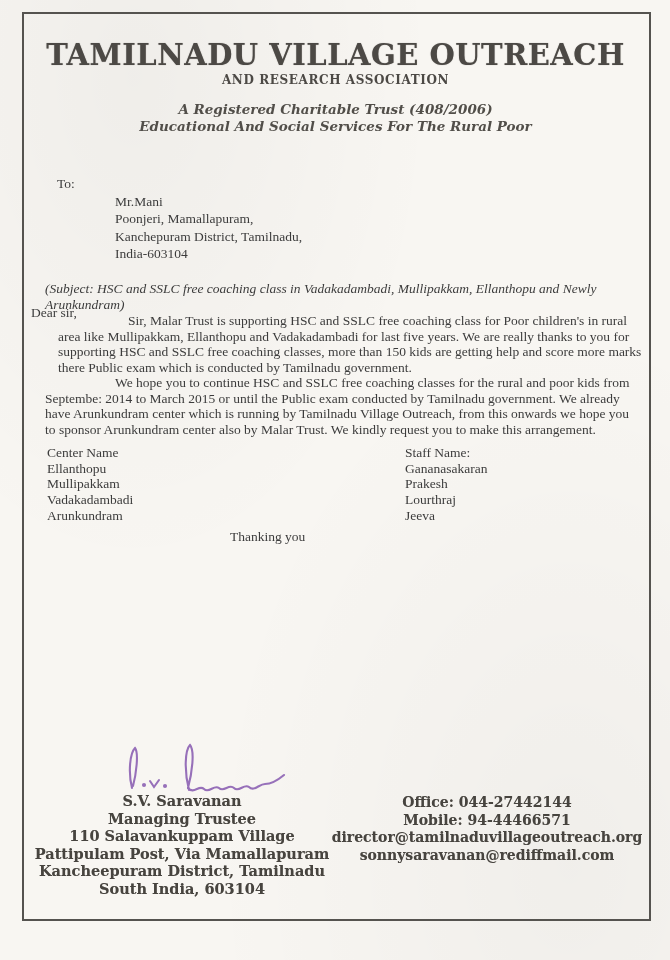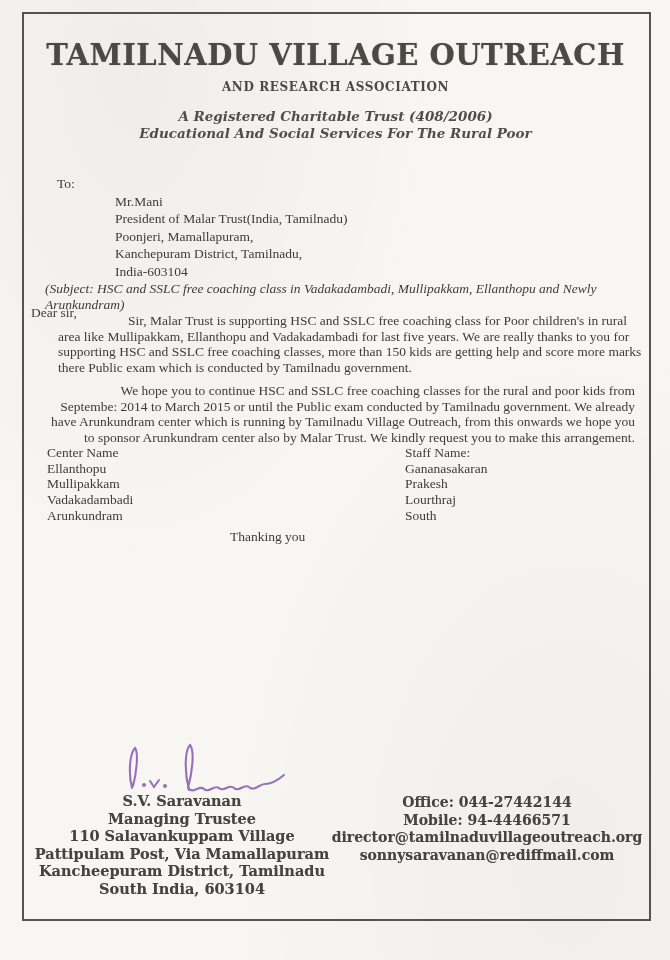--- a/index.html
+++ b/index.html
@@ -33,40 +33,40 @@
     letter-spacing: 0.5px;
     color: #4c4945;
     text-shadow: 0 0 1px rgba(60,55,50,0.45);
     white-space: nowrap;
   }
   .org-subtitle {
     font-family: "DejaVu Serif", serif;
     font-weight: bold;
     font-size: 12px;
     letter-spacing: 0.6px;
-    margin-top: 8px;
+    margin-top: 1px;
     color: #4c4945;
   }
   .org-tagline {
     font-family: "DejaVu Serif", serif;
     font-style: italic;
     font-weight: bold;
     font-size: 13.5px;
     color: #514e49;
     line-height: 17px;
   }
   .tagline-group { margin-top: 14px; text-align: center; }
   
   .body-text { font-size: 13.5px; line-height: 15.7px; color: #3c3c3c; }
   .to-label       { position: absolute; left: 57px;  top: 176px; }
   .recipient      { position: absolute; left: 115px; top: 193px; line-height: 17.4px; }
   .salutation     { position: absolute; left: 31px;  top: 265px; margin-top: 40px; }
   .subject-line   { position: absolute; left: 45px;  top: 281px; width: 585px; line-height: 16px; font-style: italic; }
   .paragraph-1    { position: absolute; left: 58px;  top: 313px; width: 586px; text-indent: 70px; }
-  .paragraph-2    { position: absolute; left: 45px;  top: 383px; width: 590px; text-indent: 70px; text-align: right; }
+  .paragraph-2    { position: absolute; left: 45px;  top: 375px; width: 590px; text-indent: 70px; }
   .centers-col    { position: absolute; left: 47px;  top: 445px; line-height: 15.7px; }
   .staff-col      { position: absolute; left: 405px; top: 445px; line-height: 15.7px; }
   .closing        { position: absolute; left: 230px; top: 529px; }
   
   .signature-wrap { position: absolute; left: 116px; top: 740px; width: 178px; height: 58px; }
   .footer-block {
     font-family: "DejaVu Serif", serif;
     font-weight: bold;
     color: #47443f;
     text-align: center;
@@ -87,21 +87,20 @@
     <div class="org-subtitle">AND RESEARCH ASSOCIATION</div>
     <div class="tagline-group">
       <div class="org-tagline">A Registered Charitable Trust  (408/2006)</div>
       <div class="org-tagline">Educational And Social Services For The Rural Poor</div>
     </div>
   </div>
 
   <div class="body-text to-label">To:</div>
   <div class="body-text recipient">
     <div>Mr.Mani</div>
-    <div>President of Malar Trust(India, Tamilnadu)</div>
     <div>Poonjeri, Mamallapuram,</div>
     <div>Kanchepuram District, Tamilnadu,</div>
     <div>India-603104</div>
   </div>
 
   <div class="body-text salutation">Dear sir,</div>
   <div class="body-text subject-line">(Subject: HSC and SSLC free coaching class in Vadakadambadi, Mullipakkam, Ellanthopu and Newly Arunkundram)</div>
   <div class="body-text paragraph-1">Sir, Malar Trust is supporting HSC and SSLC free coaching class for Poor children's in rural area like Mullipakkam, Ellanthopu and Vadakadambadi for last five years. We are really thanks to you for supporting HSC and SSLC free coaching classes, more than 150 kids are getting help and score more marks there Public exam which is conducted by Tamilnadu government.</div>
   <div class="body-text paragraph-2">We hope you to continue HSC and SSLC free coaching classes for the rural and poor kids from Septembe: 2014 to March 2015 or until the Public exam conducted by Tamilnadu government. We already have Arunkundram center which is running by Tamilnadu Village Outreach, from this onwards  we hope you to sponsor Arunkundram center also by Malar Trust. We kindly request you to make this arrangement.</div>
 
@@ -110,21 +109,21 @@
     <div>Ellanthopu</div>
     <div>Mullipakkam</div>
     <div>Vadakadambadi</div>
     <div>Arunkundram</div>
   </div>
   <div class="body-text staff-col">
     <div>Staff Name:</div>
     <div>Gananasakaran</div>
     <div>Prakesh</div>
     <div>Lourthraj</div>
-    <div>South</div>
+    <div>Jeeva</div>
   </div>
 
   <div class="body-text closing">Thanking you</div>
 
   <div class="signature-wrap">
     <svg width="178" height="58" viewBox="0 0 178 58" fill="none" xmlns="http://www.w3.org/2000/svg">
       <g stroke="#8a5eb2" stroke-width="2.1" stroke-linecap="round" fill="none" opacity="0.88">
         <path d="M16,48 C12,32 14,13 19,8 C23,13 20,35 17,46"></path>
         <circle cx="28" cy="45" r="1" fill="#8a5eb2"></circle>
         <path d="M34,41 L38,47 L43,40"></path>

